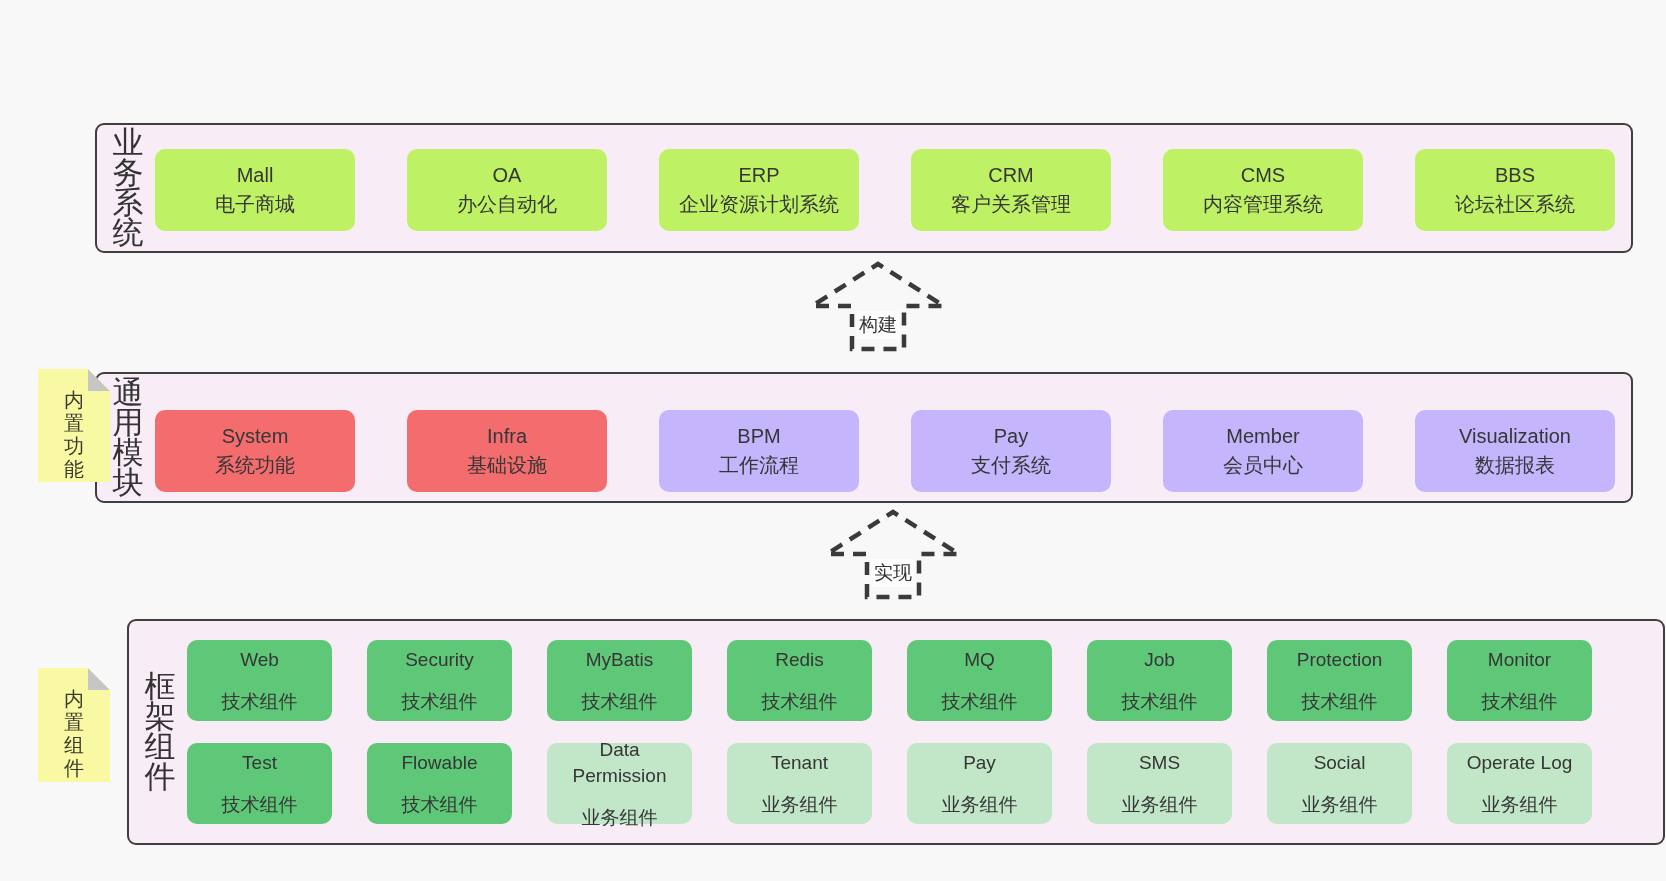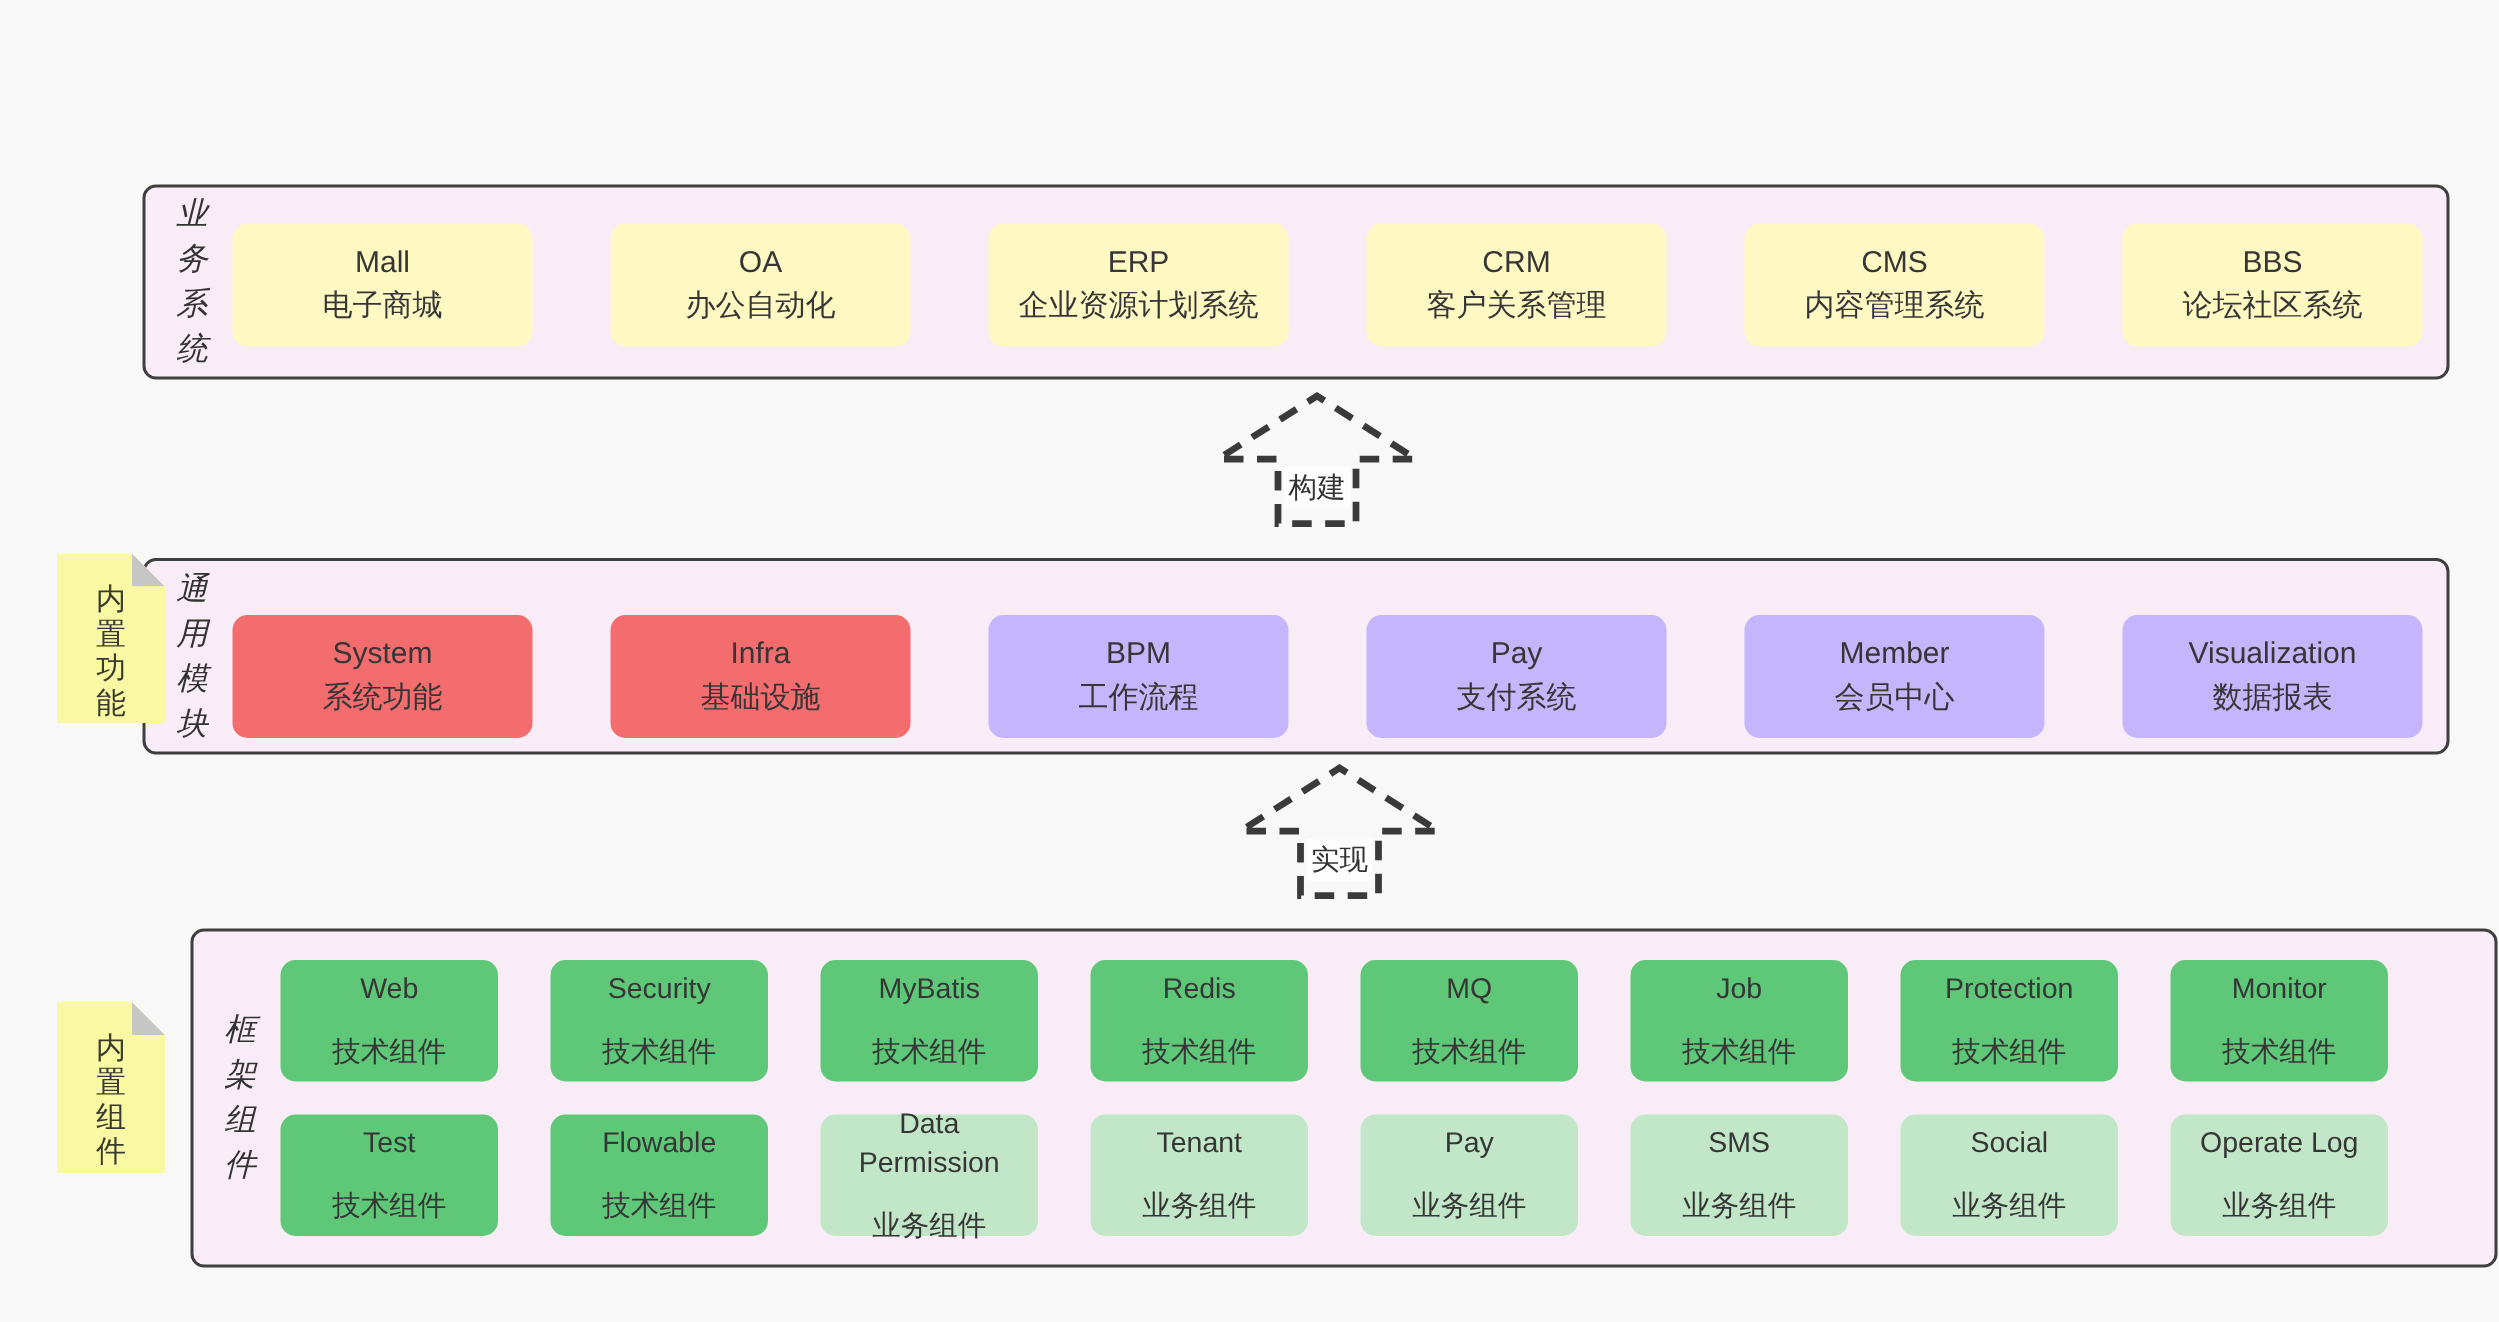--- a/index.html
+++ b/index.html
@@ -14,38 +14,38 @@
     border:2.5px solid #3f3f3f;border-radius:9px;
     box-sizing:border-box;z-index:1;
   }
   #panel-business{left:95px;top:123px;width:1538px;height:130px;}
   #panel-modules{left:95px;top:372px;width:1538px;height:131px;}
   #panel-components{left:95px;top:619px;width:1538px;height:226px;margin-left:32px;}
 
   .vlabel{
     position:absolute;left:14px;top:50%;transform:translateY(-50%);
     width:34px;text-align:center;word-break:break-all;
-    font-size:21px;line-height:30px;color:#333;font-style:italic;
+    font-size:31px;line-height:30px;color:#333;
   }
 
   .row{position:absolute;display:flex;}
   .row6{left:58px;gap:52px;}
   .row8{left:58px;gap:35px;}
   #panel-business .row6{top:24px;}
   #panel-modules  .row6{top:36px;}
   .row8.r1{top:19px;}
   .row8.r2{top:122px;}
 
   .box{
     display:flex;flex-direction:column;justify-content:center;align-items:center;
     text-align:center;border-radius:10px;box-sizing:border-box;padding:0 4px;
   }
   .row6 .box{width:200px;height:82px;font-size:20px;line-height:29px;}
   .row8 .box{width:145px;height:81px;font-size:19px;line-height:26px;gap:16px;}
-  .blue{background:#fef9c3;}
+  .blue{background:#bef264;}
   .red{background:#f36c6e;}
   .pink{background:#c4b5fd;}
   .green{background:#5fc878;}
   .lightgreen{background:#c2e6c8;}
 
   .note{
     position:absolute;width:72px;background:#f8f9a2;z-index:3;
     clip-path:polygon(0 0, calc(100% - 22px) 0, 100% 22px, 100% 100%, 0 100%);
   }
   #note-modules{left:38px;top:369px;height:113px;}

